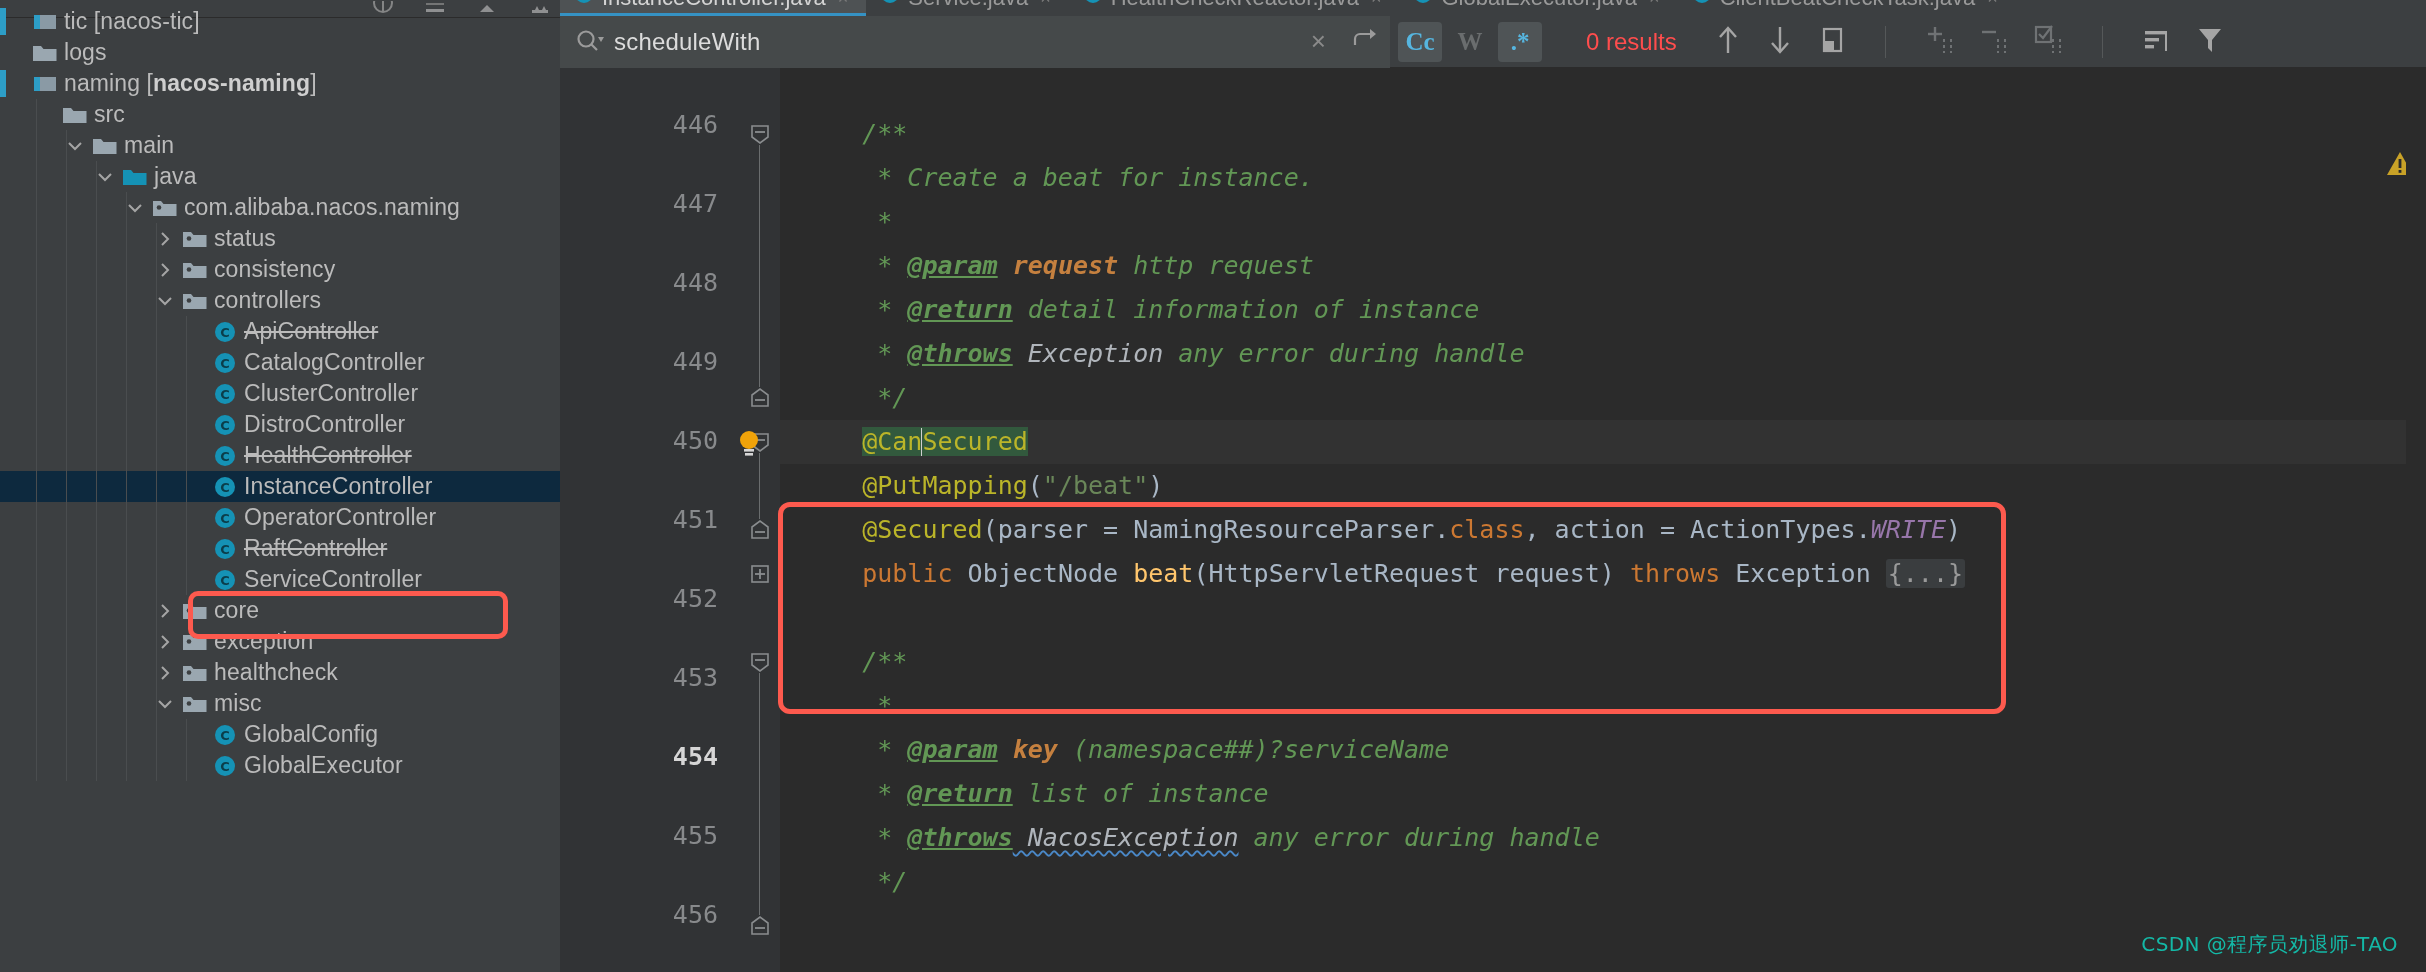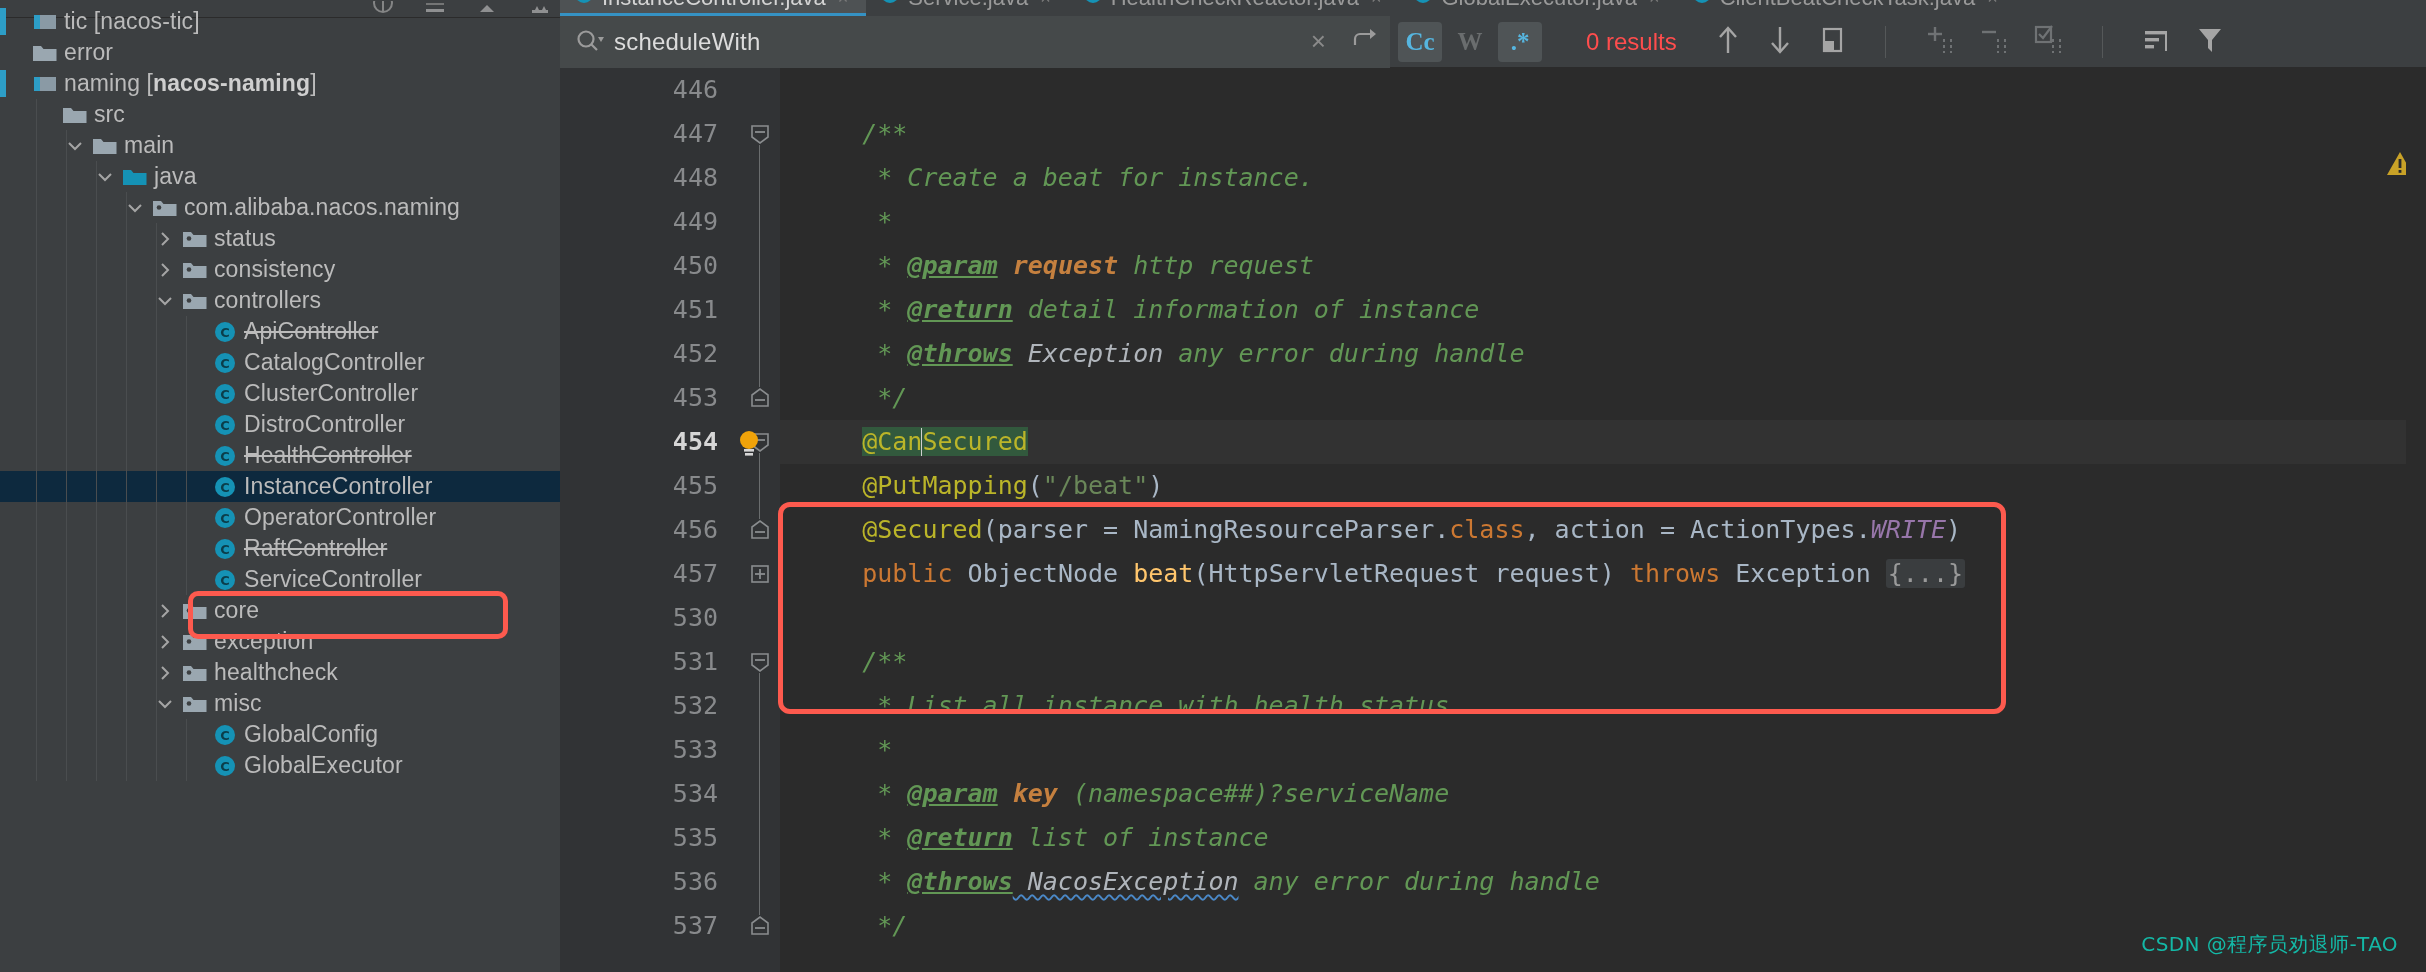--- a/index.html
+++ b/index.html
@@ -106,20 +106,21 @@
   .gutter {
     width: 180px; flex: 0 0 180px; background: #313335; position: relative;
   }
   .fold-strip { width: 40px; flex: 0 0 40px; background: #313335; position: relative; }
   .codelines { flex: 1 1 auto; position: relative; }
 
   .ln {
     height: 44px; line-height: 44px; text-align: right;
     padding-right: 22px; color: #888a8c; font-size: 25px;
     font-family: "DejaVu Sans Mono", monospace;
+    margin-top: 35px;
   }
   .ln.cur { color: #d6d6d6; font-weight: bold; }
 
   .cl {
     height: 44px; line-height: 44px; font-size: 25px;
     font-family: "DejaVu Sans Mono", monospace;
     white-space: pre; padding-left: 22px; color: #a9b7c6;
   }
   .cl.cur { background: #323232; }
   .cmt { color: #629755; font-style: italic; }
@@ -202,21 +203,21 @@
         </div>
         <div class="row">
           <div class="guides"></div>
           <div style="width: 0px; flex: 0 0 0px;"></div>
           <span class="arrow"></span>
           <span class="ico">
             <svg width="26" height="22" viewBox="0 0 26 22">
               <path d="M1 4 h8 l2.5 3 h13 v12 h-23.5 z" fill="#9aa7b0"></path>
             </svg>
           </span>
-          <span class="lbl">error</span>
+          <span class="lbl">logs</span>
         </div>
         <div class="row">
           <div class="guides"></div>
           <div class="mod-accent"></div>
           <div style="width: 0px; flex: 0 0 0px;"></div>
           <span class="arrow"></span>
           <span class="ico">
             <svg width="26" height="22" viewBox="0 0 26 22">
               <rect x="2" y="4" width="22" height="14" fill="#8a9aa5"></rect>
               <rect x="2" y="4" width="6" height="14" fill="#2d9ec7"></rect>
@@ -908,21 +909,20 @@
           <div class="cl cur" style="position: relative;"><span class="plain">    </span><span class="anno hl-found">@Can</span><span class="caret"></span><span class="anno hl-found">Secured</span><span style="position: absolute; left: -44px; top: 8px;"><svg width="26" height="28" viewBox="0 0 26 28">
                 <circle cx="13" cy="10" r="9" fill="#f0a30a"></circle>
                 <rect x="8" y="19" width="10" height="2.6" fill="#d6d6d6"></rect>
                 <rect x="9" y="23" width="8" height="2.6" fill="#d6d6d6"></rect>
               </svg></span></div>
           <div class="cl"><span class="plain">    </span><span class="anno">@PutMapping</span><span class="plain">(</span><span class="str">"/beat"</span><span class="plain">)</span></div>
           <div class="cl"><span class="plain">    </span><span class="anno">@Secured</span><span class="plain">(parser = NamingResourceParser.</span><span class="kw">class</span><span class="plain">, action = ActionTypes.</span><span class="stat">WRITE</span><span class="plain">)</span></div>
           <div class="cl"><span class="plain">    </span><span class="kw">public</span><span class="cls"> ObjectNode </span><span class="mth">beat</span><span class="cls">(HttpServletRequest request) </span><span class="kw">throws</span><span class="cls"> Exception </span><span class="fold-inline">{...}</span></div>
           <div class="cl">&nbsp;</div>
           <div class="cl"><span class="plain">    </span><span class="cmt">/**</span></div>
-          <div class="cl"><span class="cmt">     * List all instance with health status.</span></div>
           <div class="cl"><span class="cmt">     *</span></div>
           <div class="cl"><span class="cmt">     * </span><span class="tag">@param</span><span class="pname"> key</span><span class="cmt"> (namespace##)?serviceName</span></div>
           <div class="cl"><span class="cmt">     * </span><span class="tag">@return</span><span class="cmt"> list of instance</span></div>
           <div class="cl"><span class="cmt">     * </span><span class="tag">@throws</span><span class="ctype squiggle"> NacosException</span><span class="cmt"> any error during handle</span></div>
           <div class="cl"><span class="cmt">     */</span></div>
         </div>
       <div class="red-box-code"></div>
       <span class="warn-tri">
         <svg width="28" height="26" viewBox="0 0 28 26">
             <polygon points="14,2 27,25 1,25" fill="#c9a227"></polygon>

